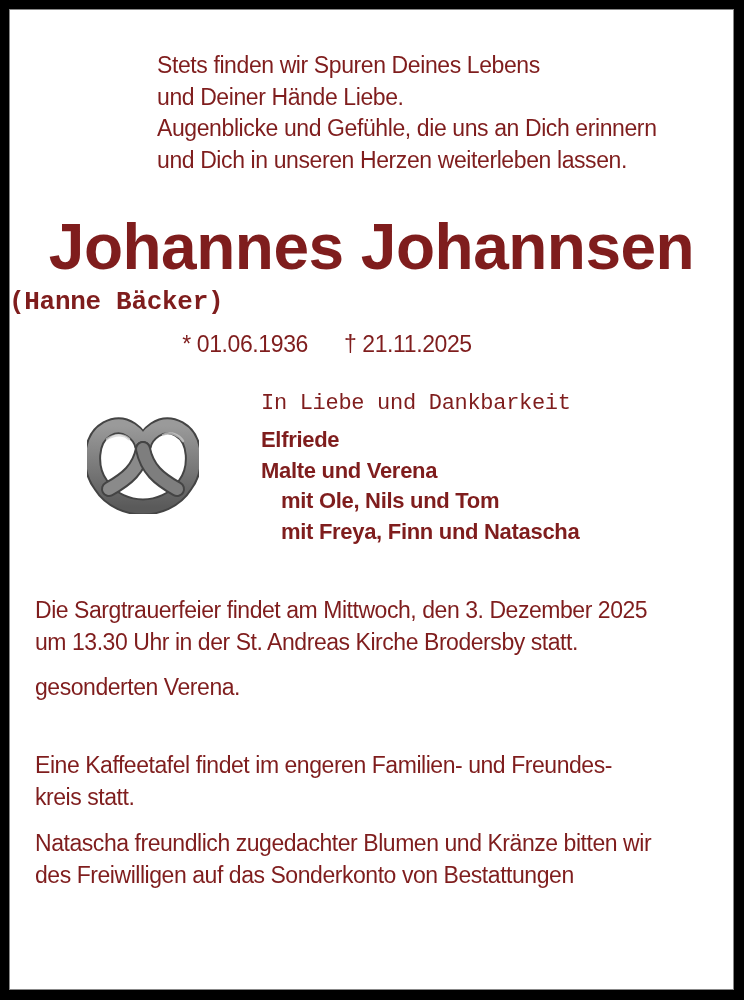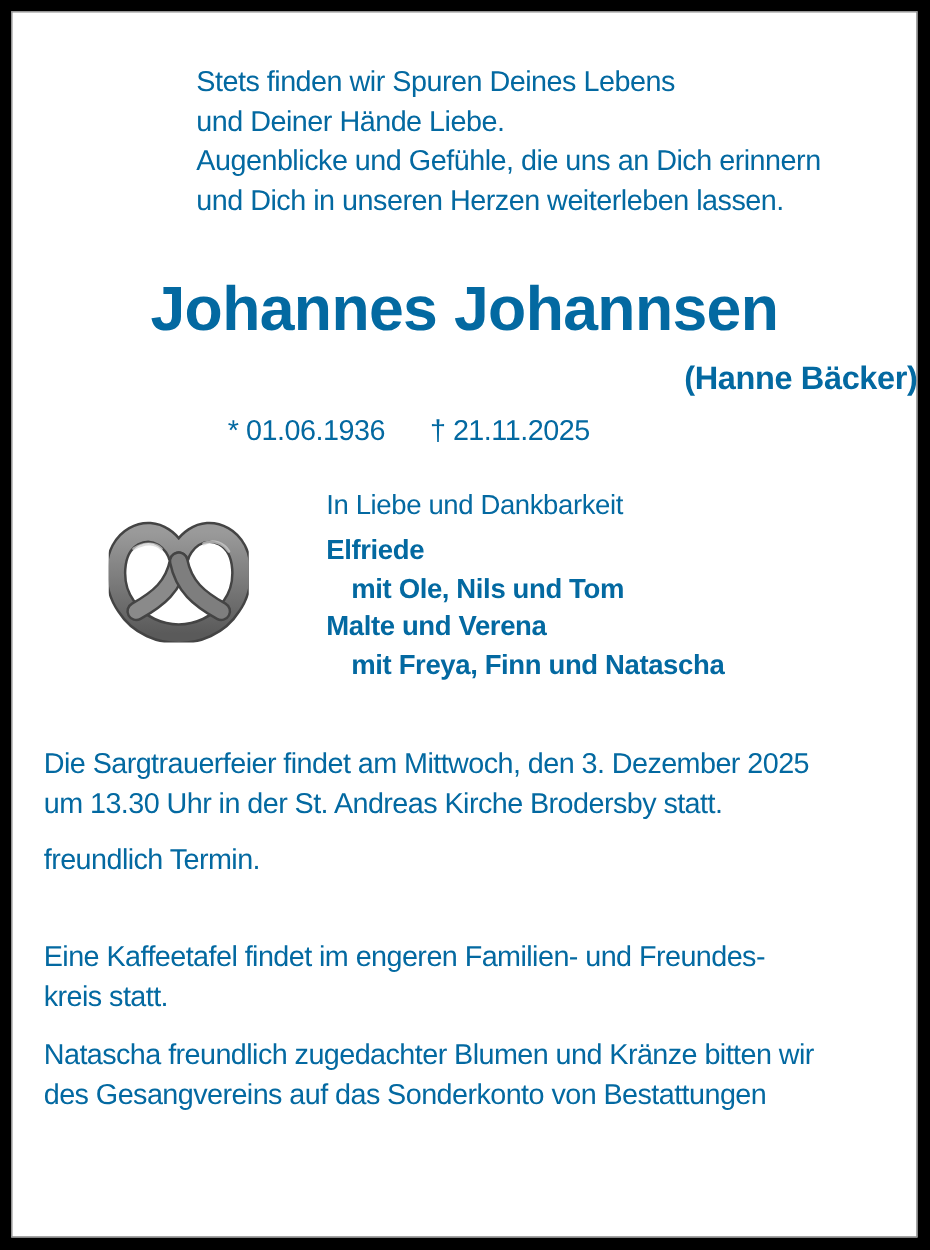--- a/index.html
+++ b/index.html
@@ -1,32 +1,32 @@
 <!DOCTYPE html>
 <html><head>
 <meta charset="utf-8">
 <style>
   html, body { margin: 0; padding: 0; background: #000; }
   body { width: 744px; height: 1000px; position: relative; overflow: hidden; }
   .card {
     position: absolute; left: 9px; top: 9px; width: 725px; height: 981px;
     background: #fff; box-shadow: inset 0 0 0 1px #888;
-    font-family: "Liberation Sans", sans-serif; color: #0369a1;
+    font-family: "Liberation Sans", sans-serif; color: #7f1d1d;
   }
   .abs { position: absolute; white-space: nowrap; }
   .poem { left: 148px; top: 41px; font-size: 23px; line-height: 31.5px; letter-spacing: -0.4px; }
   .poem div { height: 31.5px; }
-  .name { left: 0; width: 725px; text-align: center; top: 208px; font-size: 50px; font-weight: bold; letter-spacing: -0.5px; line-height: 60px; }
-  .nick { left: 0; width: 725px; text-align: right; top: 277px; font-size: 26px; font-weight: bold; line-height: 32px; letter-spacing: -0.3px; }
+  .name { left: 0; width: 725px; text-align: center; top: 208px; font-size: 64px; font-weight: bold; letter-spacing: -0.5px; line-height: 60px; }
+  .nick { left: 0; width: 725px; text-align: left; top: 277px; font-size: 26px; font-weight: bold; line-height: 32px; letter-spacing: -0.3px; font-family: Liberation Mono, monospace; }
   .dates { left: 0; width: 636px; text-align: center; top: 320px; font-size: 23px; line-height: 30px; letter-spacing: -0.4px; }
   .dates span { display: inline-block; }
   .dates .gap { width: 36px; }
   .pretzel { left: 78px; top: 400px; width: 112px; height: 105px; }
   .mourners { left: 252px; top: 380px; font-size: 22px; line-height: 30px; letter-spacing: -0.3px; }
-  .mourners .intro { height: 36px; }
+  .mourners .intro { height: 36px; font-family: Liberation Mono, monospace; }
   .mourners .m { font-weight: bold; height: 30.5px; }
   .mourners .m.indent { padding-left: 20px; }
   .para { left: 26px; font-size: 23px; line-height: 31.5px; letter-spacing: -0.45px; }
   .para div { height: 31.5px; }
 </style>
 </head>
 <body>
 
 <div class="card">
 
@@ -62,37 +62,37 @@
         <path d="M90 80 C72 70 60 60 56 40" stroke="#7e7e7e" stroke-width="12"></path>
         <path d="M20 30 C30 24 38 26 42 30" stroke="#d0d0d0" stroke-width="2.5" opacity="0.7"></path>
         <path d="M76 26 C84 22 92 26 96 32" stroke="#d0d0d0" stroke-width="2.5" opacity="0.7"></path>
       </g>
     </svg>
   </div>
 
   <div class="abs mourners">
     <div class="intro">In Liebe und Dankbarkeit</div>
     <div class="m">Elfriede</div>
+    <div class="m">Malte und Verena</div>
     <div class="m indent">mit Ole, Nils und Tom</div>
-    <div class="m">Malte und Verena</div>
     <div class="m indent">mit Freya, Finn und Natascha</div>
   </div>
 
   <div class="abs para" style="top:586px;">
     <div>Die Sargtrauerfeier findet am Mittwoch, den 3. Dezember 2025</div>
     <div>um 13.30 Uhr in der St. Andreas Kirche Brodersby statt.</div>
   </div>
 
   <div class="abs para" style="top:663px;">
-    <div>freundlich Termin.</div>
+    <div>gesonderten Verena.</div>
   </div>
 
   <div class="abs para" style="top:741px;">
     <div>Eine Kaffeetafel findet im engeren Familien- und Freundes-</div>
     <div>kreis statt.</div>
   </div>
 
   <div class="abs para" style="top:819px;">
     <div>Natascha freundlich zugedachter Blumen und Kränze bitten wir</div>
-    <div>des Gesangvereins auf das Sonderkonto von Bestattungen</div>
+    <div>des Freiwilligen auf das Sonderkonto von Bestattungen</div>
   </div>
 
 </div>
 
 </body></html>

